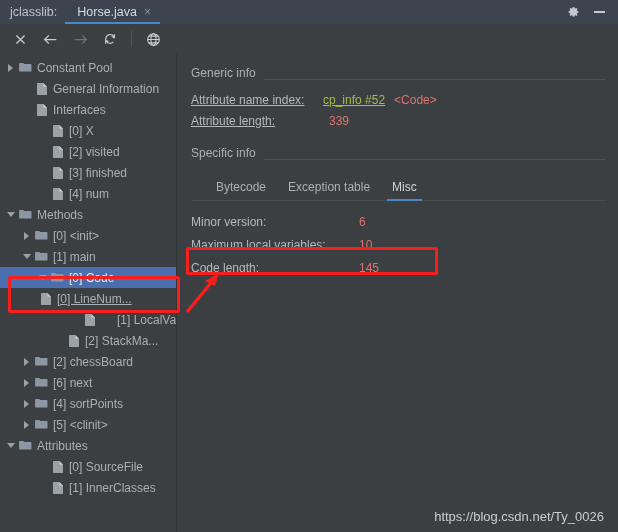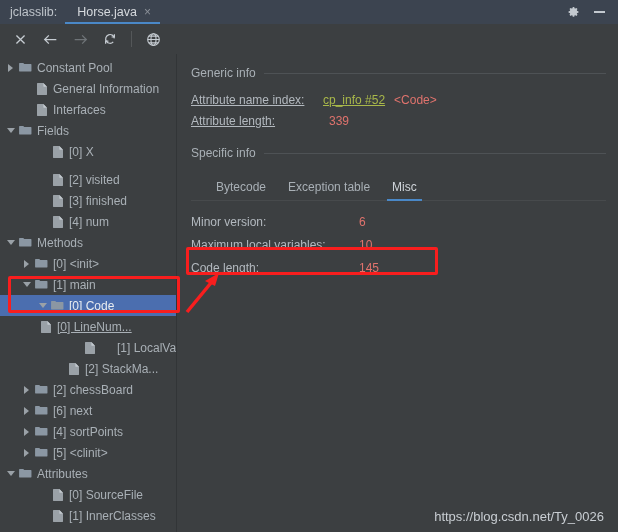--- a/index.html
+++ b/index.html
@@ -150,21 +150,21 @@
 
   
   .detail {
     flex: 1;
     background: #3c3f41;
     padding: 10px 12px 0 14px;
     overflow: hidden;
     position: relative;
   }
   .section-head {
-    display: flex; align-items: center;
+    display: flex; align-items: flex-end;
     gap: 8px;
     color: #a9b0b6;
     font-size: 12px;
     margin-top: 2px;
   }
   .section-head .rule {
     flex: 1; height: 1px;
     background: #4e5255;
   }
   .kv {
@@ -331,42 +331,31 @@
         <div class="tree-row" style="padding-left: 20px;">
           <span class="tw-spacer"></span>
           <span class="node-icon">
             <svg width="10" height="12" viewBox="0 0 11 13" fill="#9aa1a7">
               <path d="M0 .5A.5.5 0 01.5 0H7l4 4v8.5a.5.5 0 01-.5.5H.5a.5.5 0 01-.5-.5z"></path>
               <path d="M7 0l4 4H7.4A.4.4 0 017 3.6z" fill="#c3c9cf"></path>
             </svg>
           </span>
           <span class="node-label">Interfaces</span>
         </div>
-        <div class="tree-row" style="padding-left: 4px;">
-          <span class="twisty expanded">
-            <i></i>
-          </span>
-          <span class="node-icon">
-            <svg width="13" height="11" viewBox="0 0 14 12" fill="#8b97a3">
-              <path d="M0 1.5A.5.5 0 01.5 1h4l1.2 1.3H13a.5.5 0 01.5.5v7a.5.5 0 01-.5.5H.5a.5.5 0 01-.5-.5z"></path>
-            </svg>
-          </span>
-          <span class="node-label">Fields</span>
-        </div>
         <div class="tree-row" style="padding-left: 36px;">
           <span class="tw-spacer"></span>
           <span class="node-icon">
             <svg width="10" height="12" viewBox="0 0 11 13" fill="#9aa1a7">
               <path d="M0 .5A.5.5 0 01.5 0H7l4 4v8.5a.5.5 0 01-.5.5H.5a.5.5 0 01-.5-.5z"></path>
               <path d="M7 0l4 4H7.4A.4.4 0 017 3.6z" fill="#c3c9cf"></path>
             </svg>
           </span>
           <span class="node-label">[0] X</span>
         </div>
-        <div class="tree-row" style="padding-left: 36px; margin-top: 7px;">
+        <div class="tree-row" style="padding-left: 36px;">
           <span class="tw-spacer"></span>
           <span class="node-icon">
             <svg width="10" height="12" viewBox="0 0 11 13" fill="#9aa1a7">
               <path d="M0 .5A.5.5 0 01.5 0H7l4 4v8.5a.5.5 0 01-.5.5H.5a.5.5 0 01-.5-.5z"></path>
               <path d="M7 0l4 4H7.4A.4.4 0 017 3.6z" fill="#c3c9cf"></path>
             </svg>
           </span>
           <span class="node-label">[2] visited</span>
         </div>
         <div class="tree-row" style="padding-left: 36px;">

